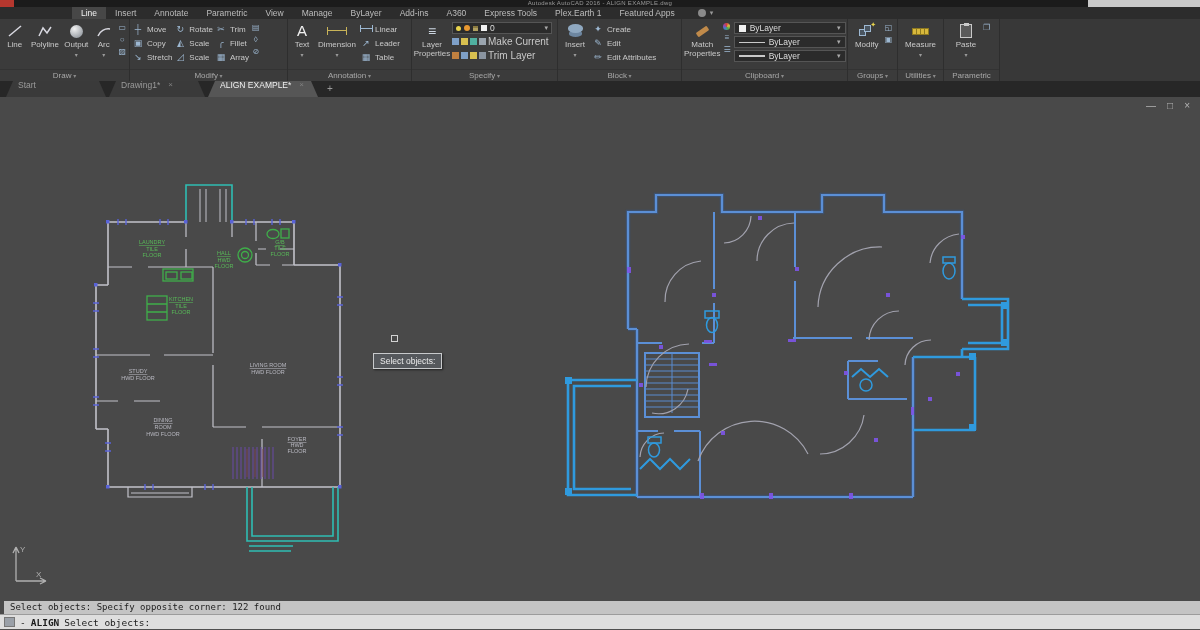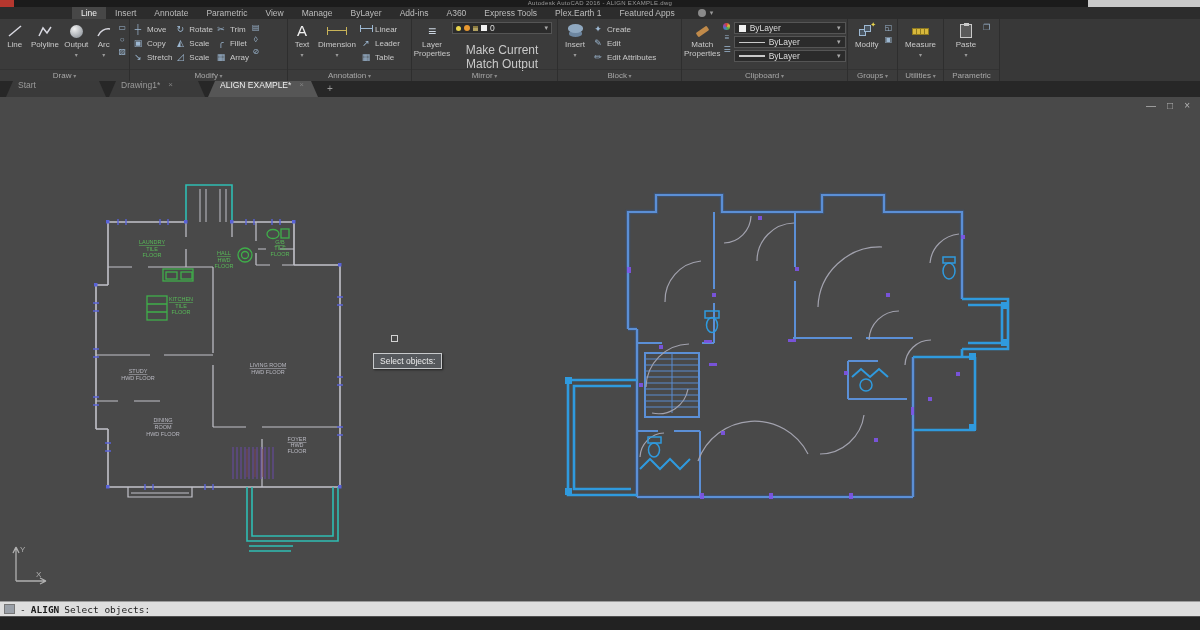--- a/index.html
+++ b/index.html
@@ -60,21 +60,21 @@
   .grp .b1 { left:0; top:5px; } .grp .b2 { left:5px; top:1px; }
   .grp .st { position:absolute; right:-2px; top:-3px; font-size:7px; color:#e8d44c; }
   .sq { display:inline-block; width:7px; height:7px; }
   .ddl { height:12px; background:#2b2b2b; border:1px solid #555; display:flex; align-items:center;
     gap:3px; padding:0 3px; font-size:8.5px; color:#ddd; }
   .ddl::after { content:"▾"; margin-left:auto; font-size:7px; color:#aaa; }
   .ddl .bulb { width:5px; height:5px; border-radius:50%; background:#e8d44c; }
   .ddl .sun { width:6px; height:6px; border-radius:50%; background:#e89830; }
   .ddl .lock { width:5px; height:5px; background:#b0a060; border-top:2px solid #8a7a40; }
   .ddl .swatch { width:6px; height:6px; background:#f0f0f0; }
-  .lrow { display:flex; align-items:center; gap:2px; height:13px; font-size:12px; color:#c9c9c9; white-space:nowrap;flex-direction:column; }
+  .lrow { display:flex; align-items:center; gap:2px; height:13px; font-size:10px; color:#c9c9c9; white-space:nowrap; }
   .tic { width:7px; height:7px; display:inline-block; }
   .ddp { height:12px; background:#2b2b2b; border:1px solid #555; display:flex; align-items:center;
     gap:4px; padding:0 4px; font-size:8.5px; color:#ddd; width:112px; }
   .ddp::after { content:"▾"; margin-left:auto; font-size:7px; color:#aaa; }
   .ddp .swatch { width:7px; height:7px; background:#f0f0f0; }
   .ddp .ltline { width:26px; height:1px; background:#c9c9c9; }
   .pfill { flex:1; background:#383838; }
 
   
   .filetabs { height:16px; background:#272727; display:flex; align-items:stretch; padding-left:6px; flex:none; }
@@ -277,25 +277,25 @@
             <span class="tic" style="background:#d8c050"></span>
             <span class="tic" style="background:#50b0a0"></span>
             <span class="tic" style="background:#9aa4ae"></span>
             <span>Make Current</span>
           </div>
           <div class="lrow">
             <span class="tic" style="background:#c08040"></span>
             <span class="tic" style="background:#7ea0c8"></span>
             <span class="tic" style="background:#d8c050"></span>
             <span class="tic" style="background:#8a94a0"></span>
-            <span>Match Output</span>
+            <span>Trim Layer</span>
           </div>
         </div>
       </div>
-      <div class="plabel drop">Mirror</div>
+      <div class="plabel drop">Specify</div>
     </section>
 
     <section class="panel" style="width:124px">
       <div class="pbody">
         <div class="bigtool drop2" style="width:30px">
           <span class="glyph">
               <span class="cyl"></span>
             </span>
           <span>Insert</span>
         </div>
@@ -577,20 +577,21 @@
 
     <div class="vpcontrols">
       <span>—</span>
       <span>□</span>
       <span>×</span>
     </div>
     <div class="pickbox"></div>
     <div class="tooltip">Select objects:</div>
   </div>
 
+  <div class="cmd1">Select objects: Specify opposite corner: 122 found</div>
   <div class="cmd2">
     <span class="cmdicon"></span>
     <span>-</span>
     <b>ALIGN</b>
     <span>Select objects:</span>
   </div>
   <div class="bottomedge"></div>
 </div>
 
 </body></html>

